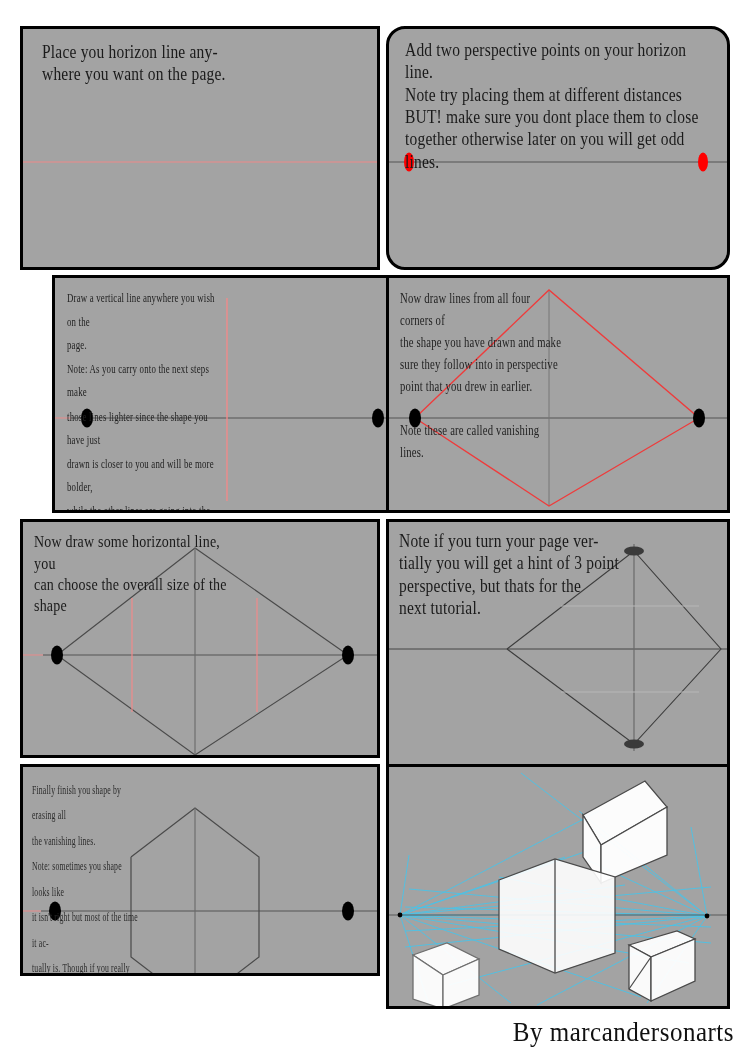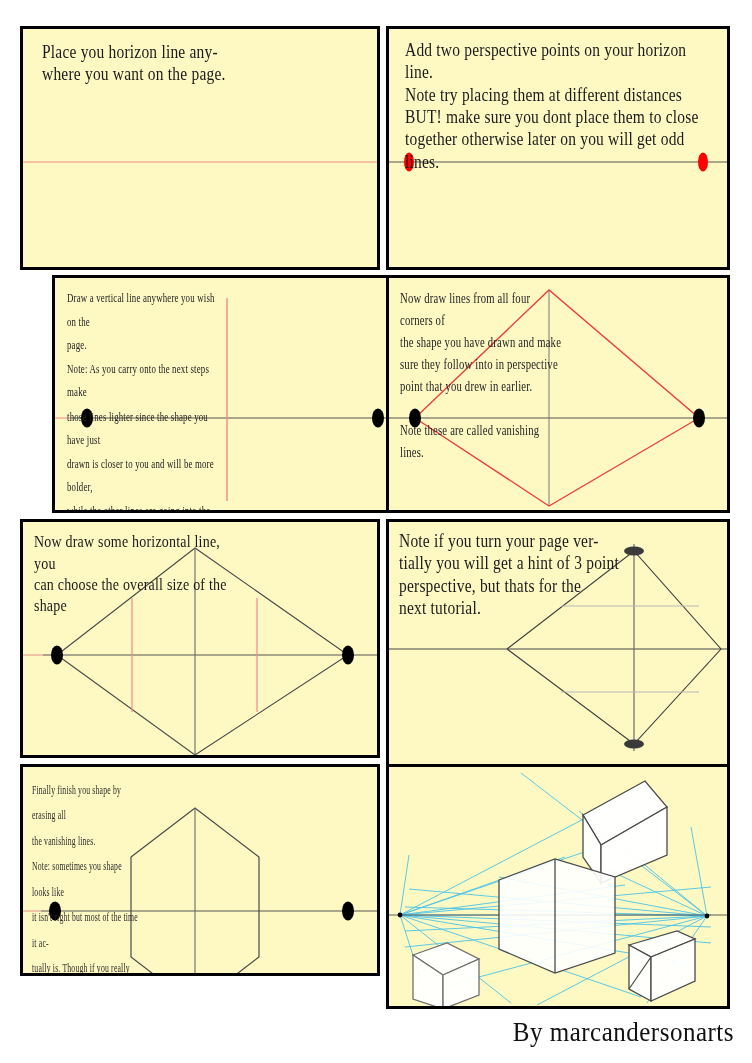--- a/index.html
+++ b/index.html
@@ -11,21 +11,21 @@
     overflow: hidden;
   }
   #page {
     position: relative;
     width: 752px;
     height: 1063px;
     background: #ffffff;
   }
   .panel {
     position: absolute;
-    background: #fef9c3;
+    background: #a3a3a3;
     border: 3px solid #000000;
     overflow: hidden;
   }
   .panel-inner {
     position: absolute;
     inset: 0;
     overflow: visible;
   }
   .caption {
     position: absolute;
@@ -90,21 +90,21 @@
   <div class="panel" style="left:20px; top:26px; width:360px; height:244px;">
     <div class="panel-inner">
       <svg width="354" height="238" viewBox="0 0 354 238">
         <line x1="-24" y1="133" x2="360" y2="133" stroke="#f08a8a" stroke-width="1.2"></line>
       </svg>
       <div class="caption cap-big" style="left:19px; top:11px; width:300px;">Place you horizon line any-
 where you want on the page.</div>
     </div>
   </div>
 
-  <div class="panel" style="left:386px; top:26px; width:344px; height:244px;">
+  <div class="panel" style="left:386px; top:26px; width:344px; height:244px;border-radius:19px;">
     <div class="panel-inner">
       <svg width="338" height="238" viewBox="0 0 338 238">
         <line x1="-26" y1="133" x2="-2" y2="133" stroke="#e03c3c" stroke-width="1.2"></line>
         <line x1="-2" y1="133" x2="344" y2="133" stroke="#555555" stroke-width="1.2"></line>
         <ellipse cx="20" cy="133" rx="5" ry="9.5" fill="#ff0000"></ellipse>
         <ellipse cx="314" cy="133" rx="5" ry="9.5" fill="#ff0000"></ellipse>
       </svg>
       <div class="caption cap-big" style="left:16px; top:9px; width:322px;">Add two perspective points on your horizon
 line.
 Note try placing them at different distances

